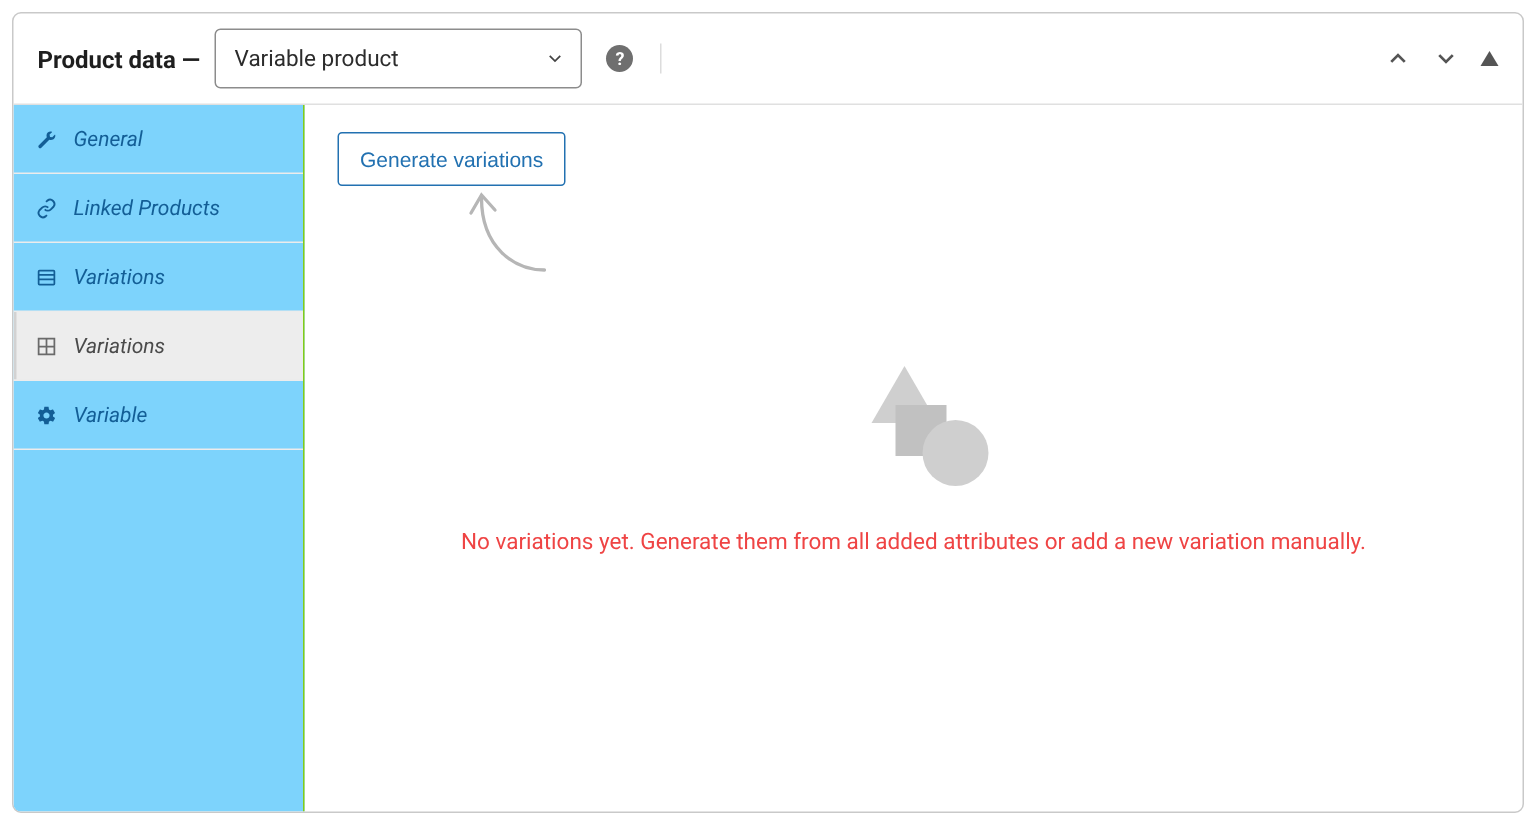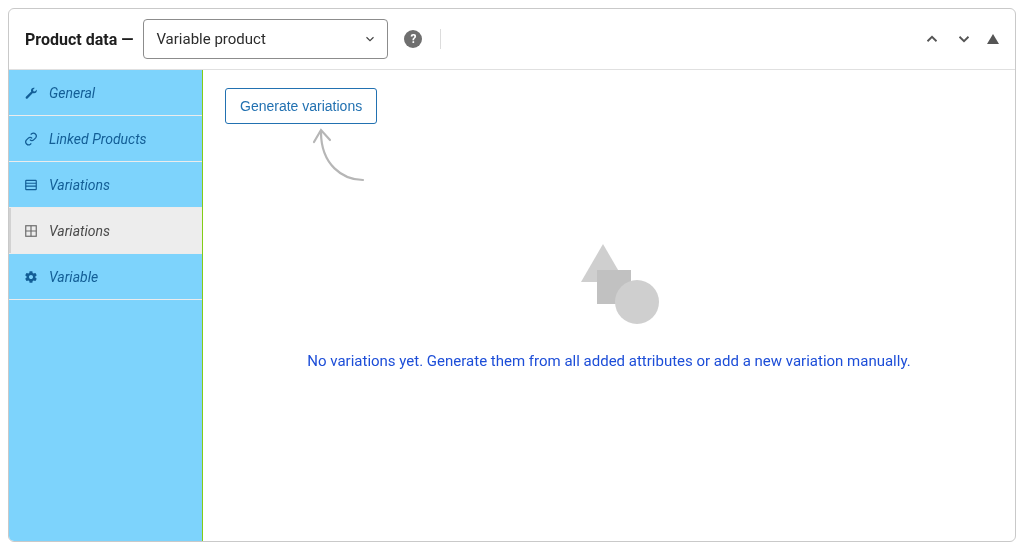--- a/index.html
+++ b/index.html
@@ -161,21 +161,21 @@
     color: #b6b6b6;
   }
 
   .empty-state {
     position: absolute;
     left: 0; right: 0;
     top: 170px;
     display: flex;
     flex-direction: column;
     align-items: center;
-    color: #1d4ed8;
+    color: #ef4444;
   }
   .shapes {
     position: relative;
     width: 100px;
     height: 80px;
     margin-bottom: 30px;
   }
   .shape-tri {
     position: absolute;
     left: 22px; top: 4px;

